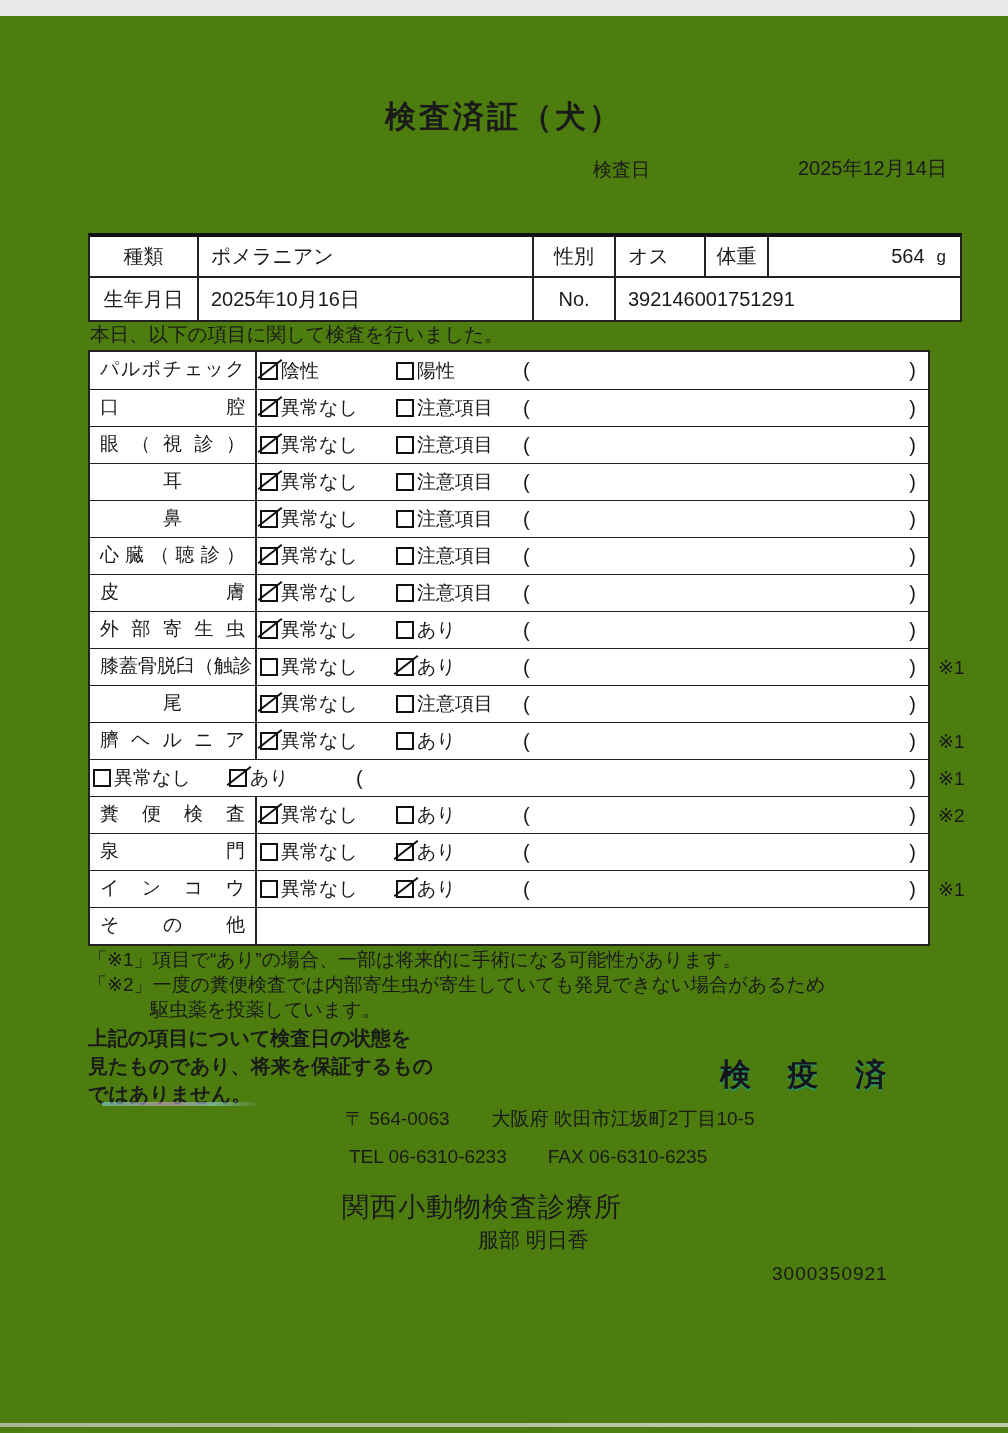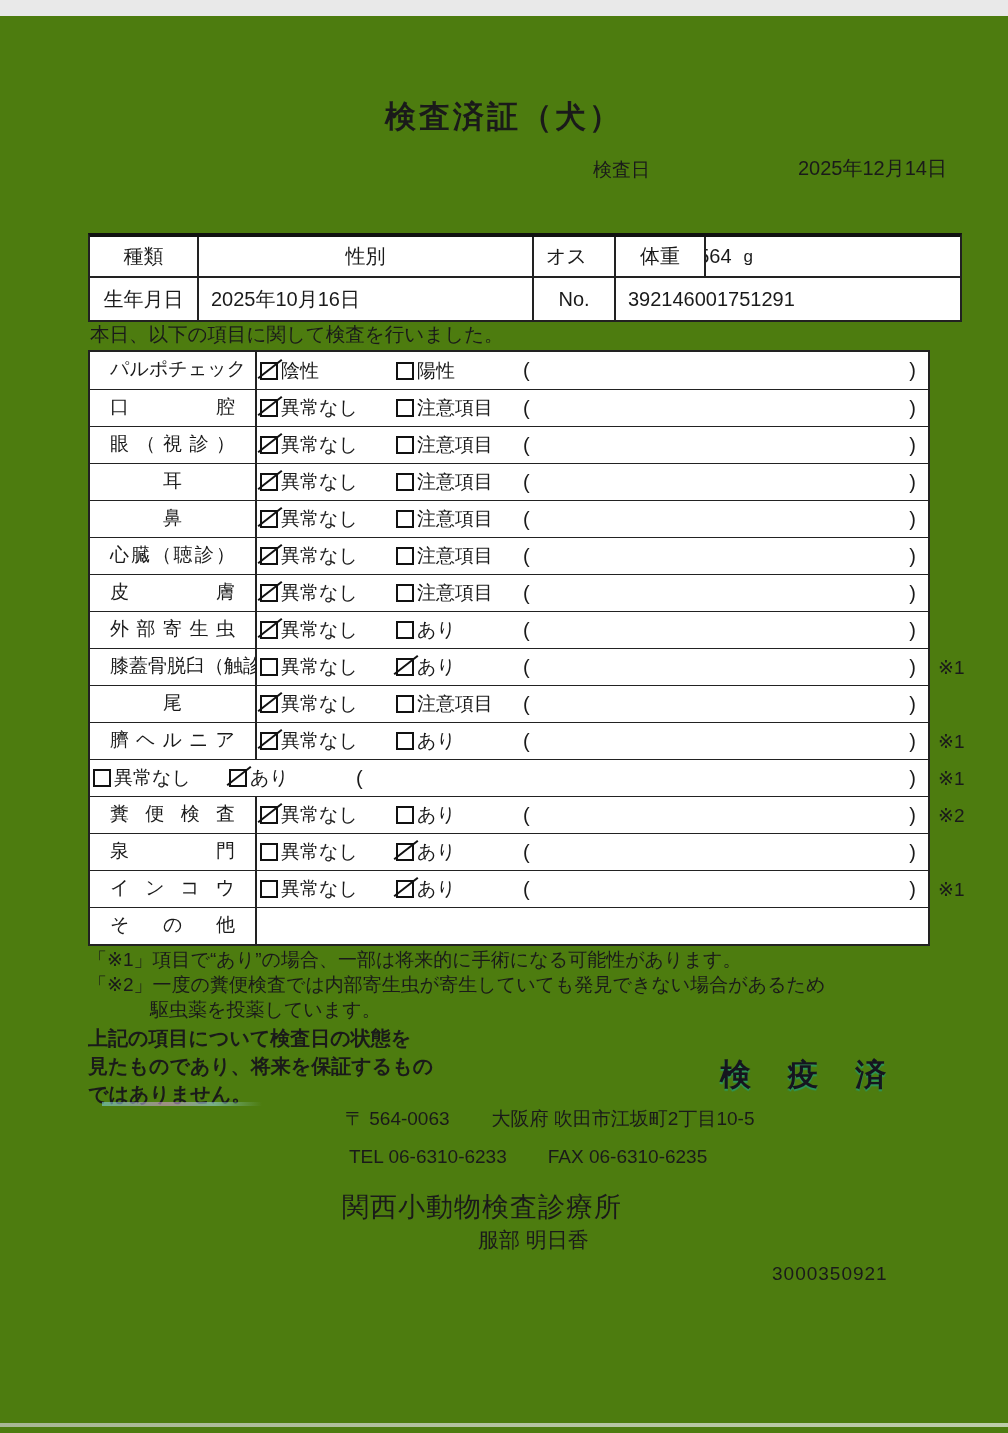--- a/index.html
+++ b/index.html
@@ -28,21 +28,21 @@
   .unit{font-size:17px;margin-left:12px;}
 
   .intro{top:305px;left:90px;font-size:19.5px;font-weight:500;}
 
   
   .chk{top:334px;left:88px;width:842px;border:2px solid #222;box-sizing:border-box;background:#fff;}
   .crow{position:relative;display:flex;align-items:stretch;height:37px;box-sizing:border-box;}
   .crow + .crow{border-top:1.5px solid #222;}
   .clabel{
     width:167px;flex:none;box-sizing:border-box;border-right:2px solid #222;
-    font-size:19px;line-height:34px;padding:0 20px;
+    font-size:19px;line-height:34px;padding:0 10px;
     text-align:justify;text-align-last:justify;text-justify:inter-character;
     overflow:hidden;white-space:nowrap;
   }
   .clabel.single{text-align-last:center;}
   .copts{flex:1;display:flex;align-items:center;padding:0 12px 0 3px;font-size:19px;}
   .opt{display:flex;align-items:center;flex:none;}
   .opt1{width:136px;}
   .opt2{width:127px;}
   .cb{position:relative;width:14px;height:14px;border:2px solid #111;margin-right:3px;flex:none;background:#fff;}
   .cb.checked::after{
@@ -79,20 +79,21 @@
 
   <div class="abs title">検査済証（犬）</div>
 
   <div class="abs insp-label">検査日</div>
   <div class="abs insp-value">2025年12月14日</div>
 
 
   <div class="abs tbl tbl2">
     <div class="trow trow1">
       <div class="cell lab">種類</div>
+      <div class="cell val">ポメラニアン</div>
       <div class="cell lab">性別</div>
       <div class="cell val">オス</div>
       <div class="cell lab">体重</div>
       <div class="cell num">
         <span>564</span>
         <span class="unit">g</span>
       </div>
     </div>
     <div class="trow trow2">
       <div class="cell lab">生年月日</div>

